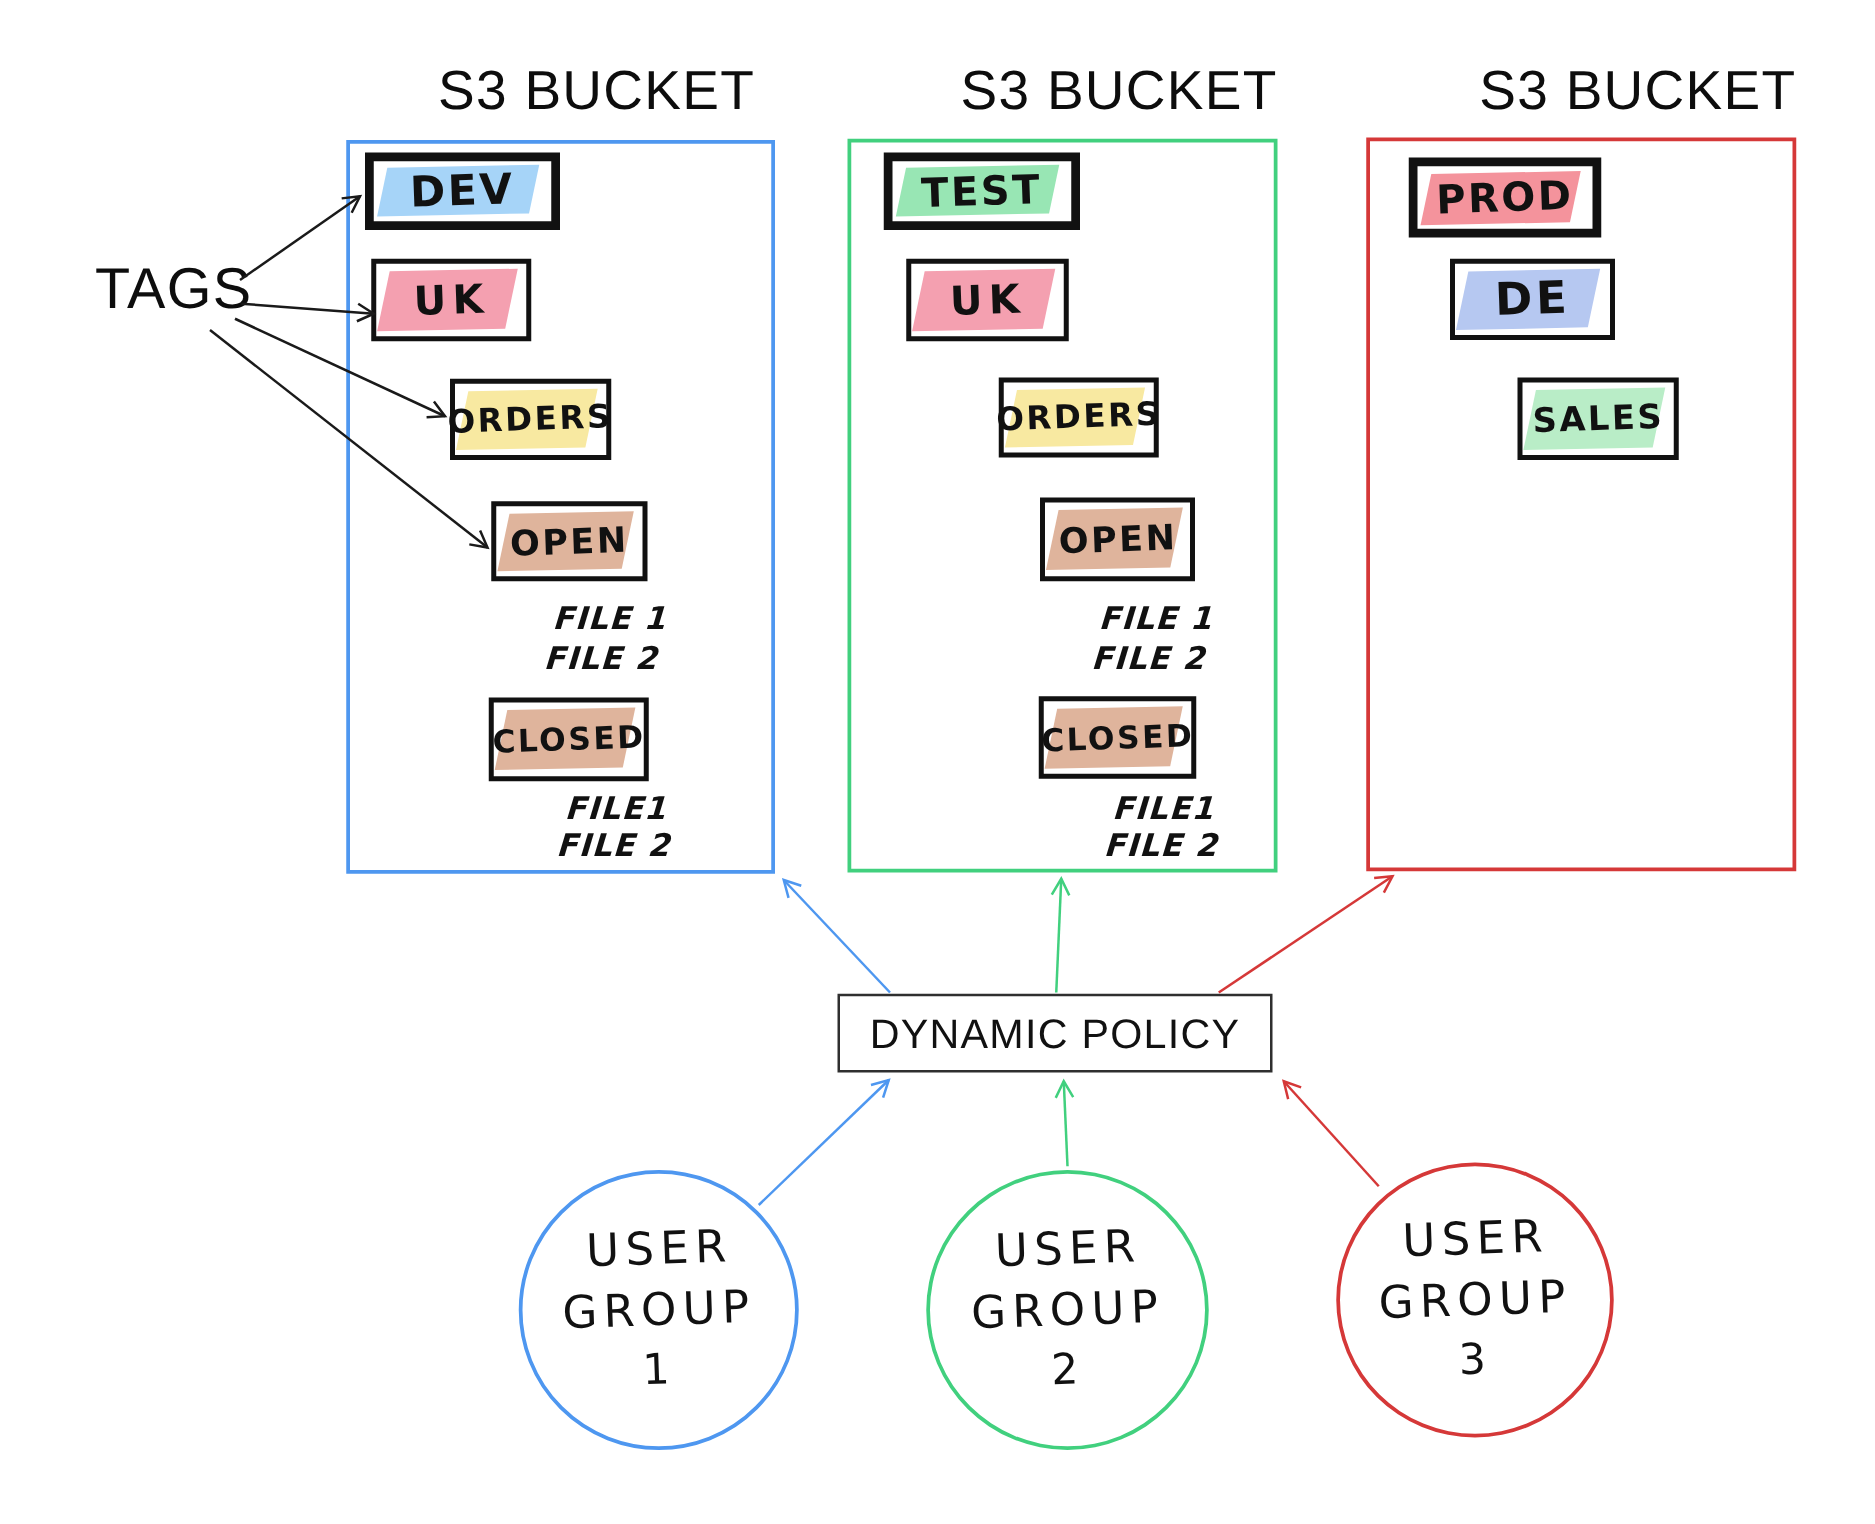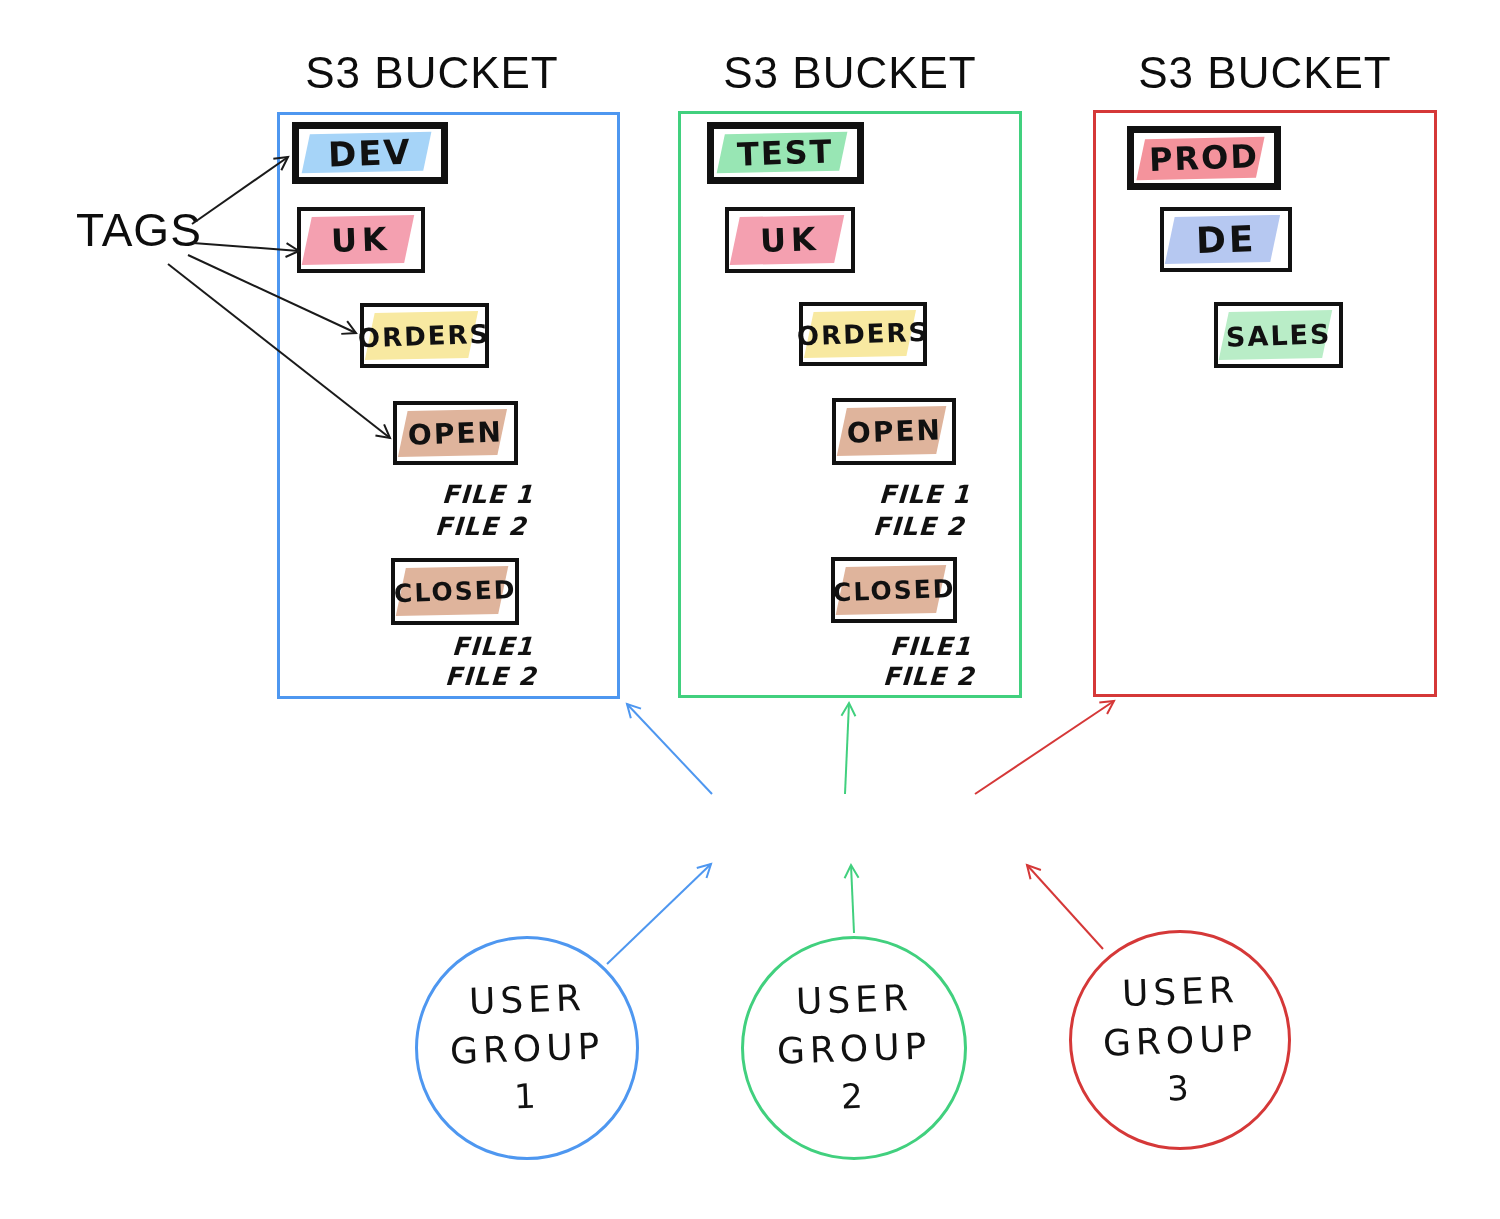--- a/index.html
+++ b/index.html
@@ -1,19 +1,19 @@
 <!DOCTYPE html>
 <html><head>
 <meta charset="utf-8">
 <style>
   html,body{margin:0;padding:0;background:#fff;}
   #canvas{position:relative;width:1500px;height:1219px;background:#ffffff;overflow:hidden;
           font-family:"Liberation Sans",sans-serif;color:#0d0d0d;}
 
-  .btitle{position:absolute;text-align:center;font-size:44px;font-weight:500;letter-spacing:1px;color:#0d0d0d;}
+  .btitle{position:absolute;text-align:right;font-size:44px;font-weight:500;letter-spacing:1px;color:#0d0d0d;}
   .bucket{position:absolute;border:3px solid;box-sizing:border-box;background:#fff;z-index:1;}
 
   .tags-label{position:absolute;left:76px;top:203px;font-size:46px;letter-spacing:1px;color:#0d0d0d;z-index:5;}
 
   .tag{position:absolute;background:#fff;border:4px solid #111;box-sizing:border-box;
        display:flex;align-items:center;justify-content:center;z-index:10;}
   .tag.thick{border-width:7px;}
   .tag .hl{position:absolute;left:5%;top:9%;width:85%;height:82%;
            transform:skewX(-13deg) rotate(-1.2deg);}
   .tag .txt{position:relative;font-family:"DejaVu Sans",sans-serif;font-weight:700;
@@ -105,20 +105,23 @@
   </div>
   <div class="tag" style="left:1160px;top:207px;width:132px;height:65px;">
     <span class="hl" style="background: rgb(182, 200, 241);"></span>
     <span class="txt" style="font-size:36px;letter-spacing:3px;">DE</span>
   </div>
   <div class="tag" style="left:1214px;top:302px;width:129px;height:66px;">
     <span class="hl" style="background: rgb(185, 237, 199);"></span>
     <span class="txt" style="font-size:27px;">SALES</span>
   </div>
 
+  <div class="policy">
+    <span>DYNAMIC POLICY</span>
+  </div>
 
   <div class="circle" style="left: 415px; top: 936px; width: 224px; height: 224px; border-color: rgb(78, 151, 240);">
     <div class="cln">USER</div>
     <div class="cln">GROUP</div>
     <div class="cln num">1</div>
   </div>
   <div class="circle" style="left: 741px; top: 936px; width: 226px; height: 224px; border-color: rgb(65, 208, 126);">
     <div class="cln">USER</div>
     <div class="cln">GROUP</div>
     <div class="cln num">2</div>

